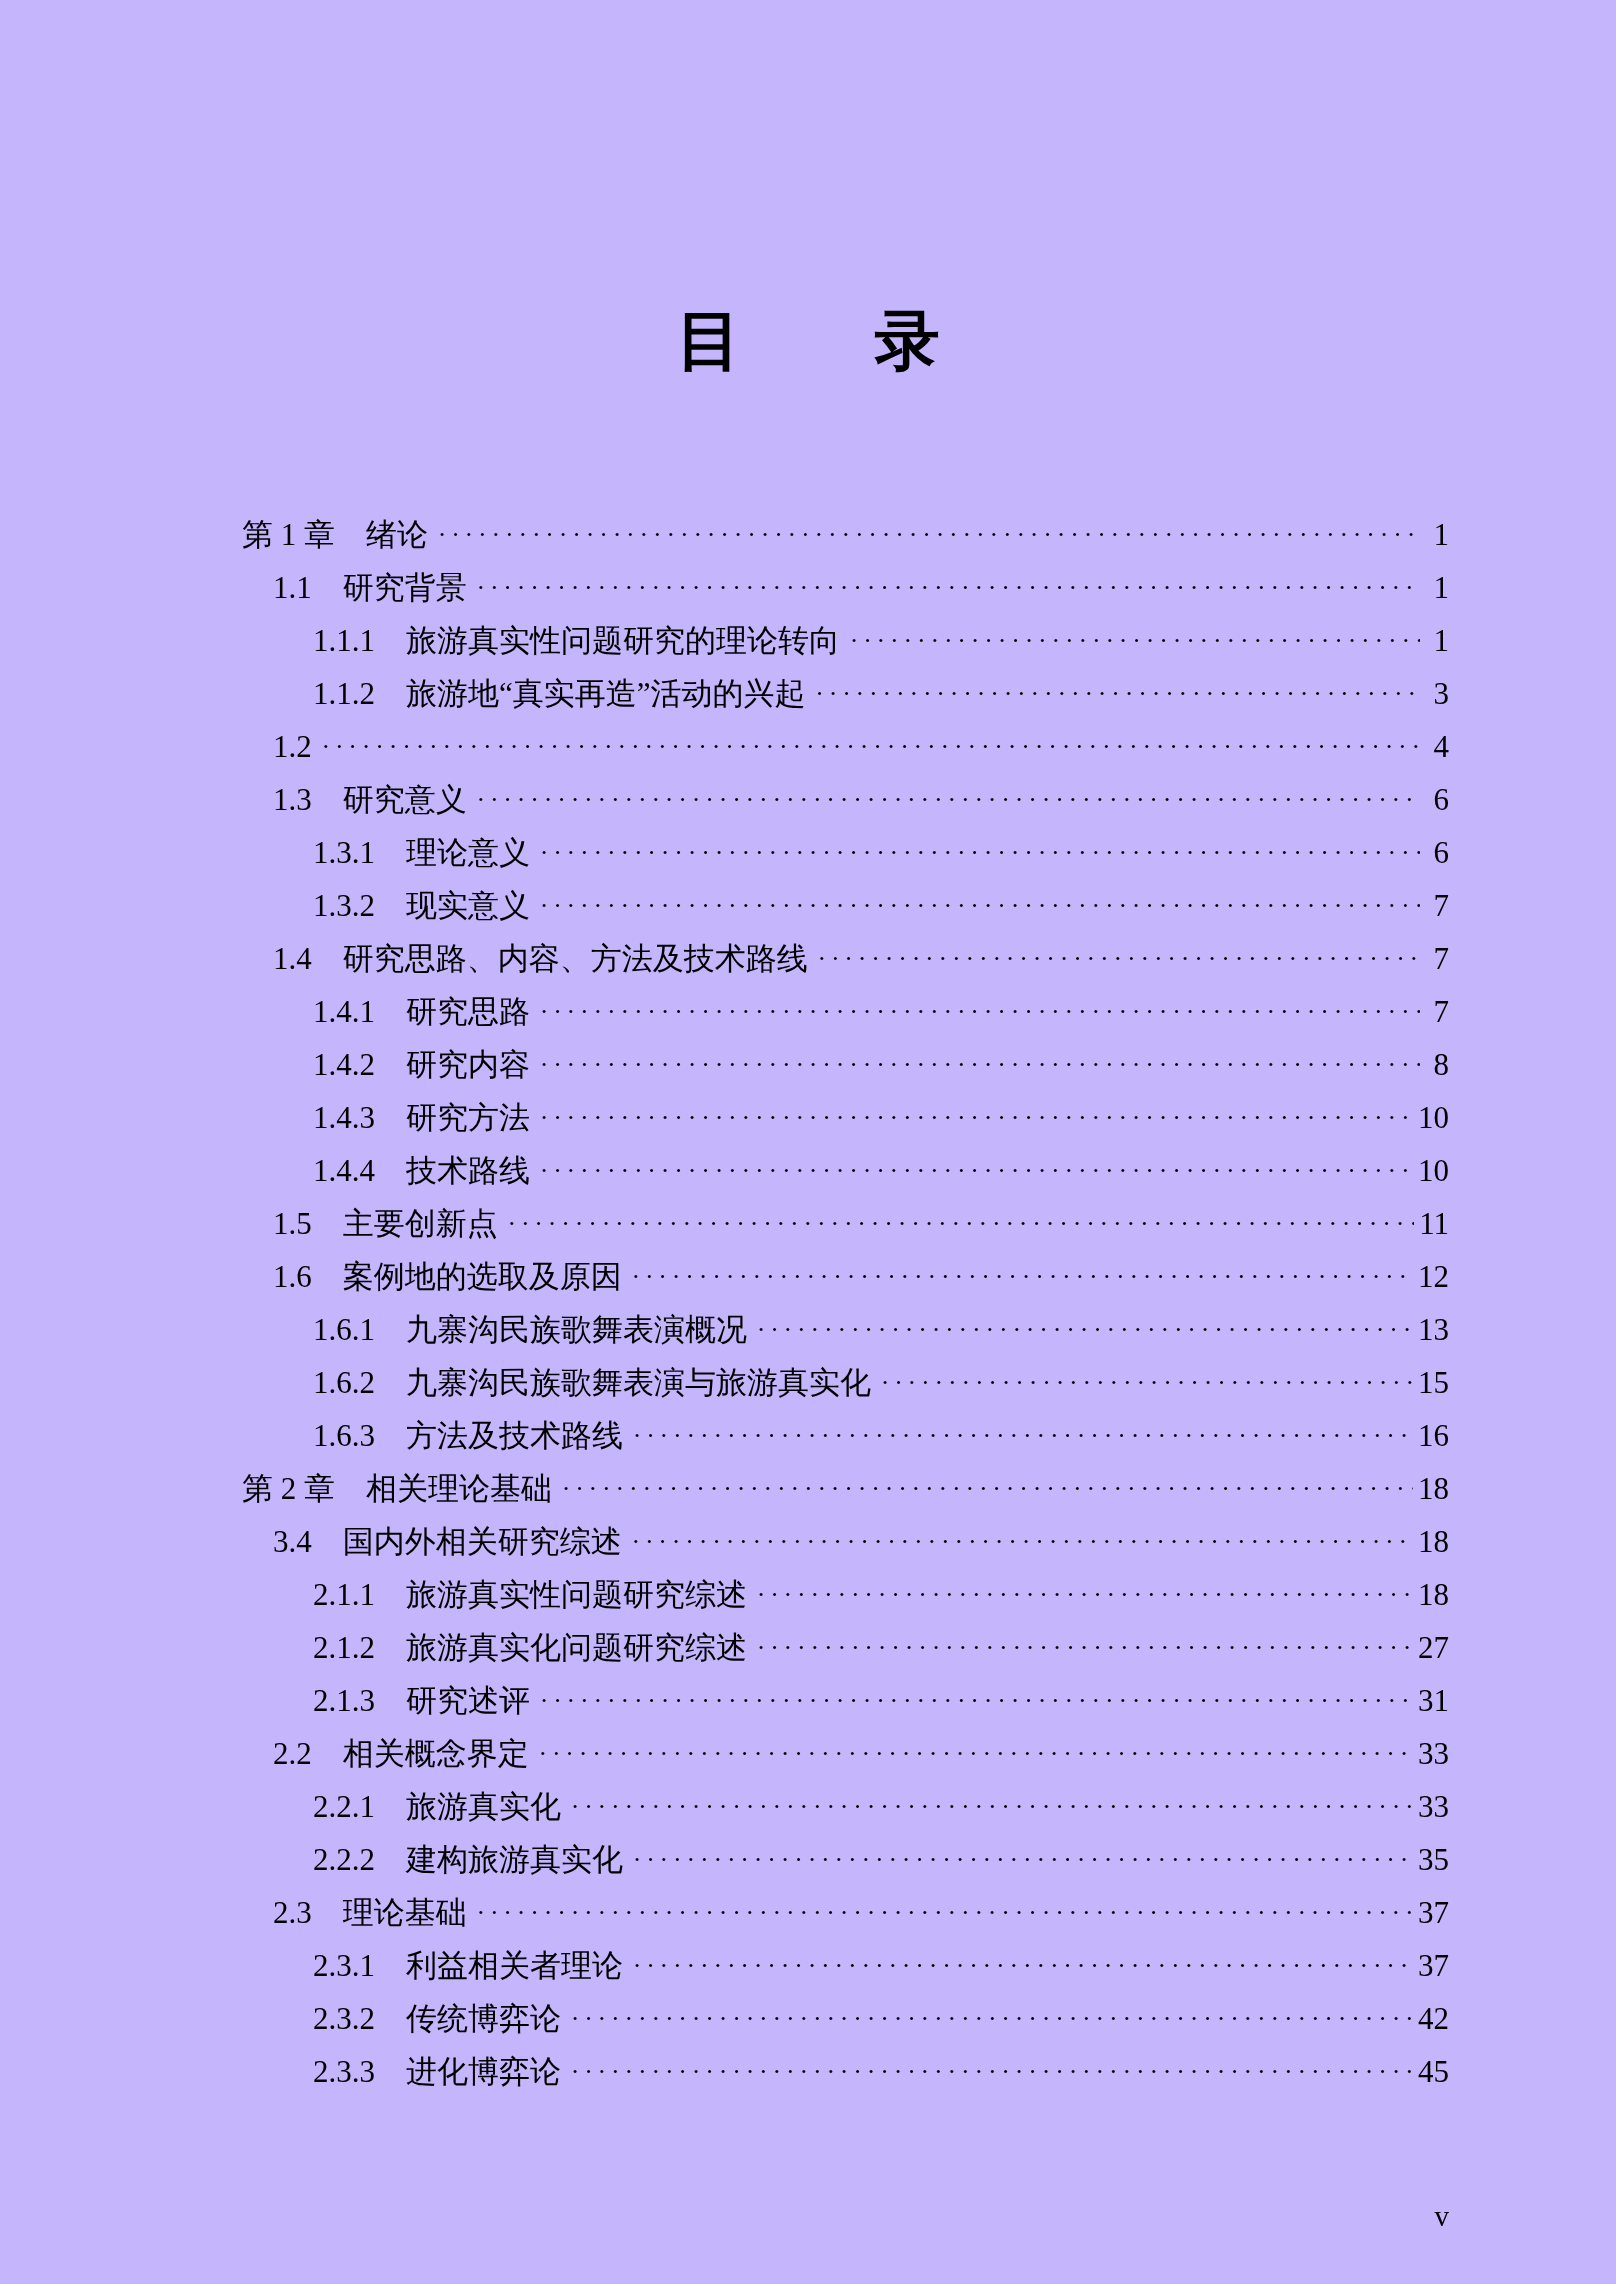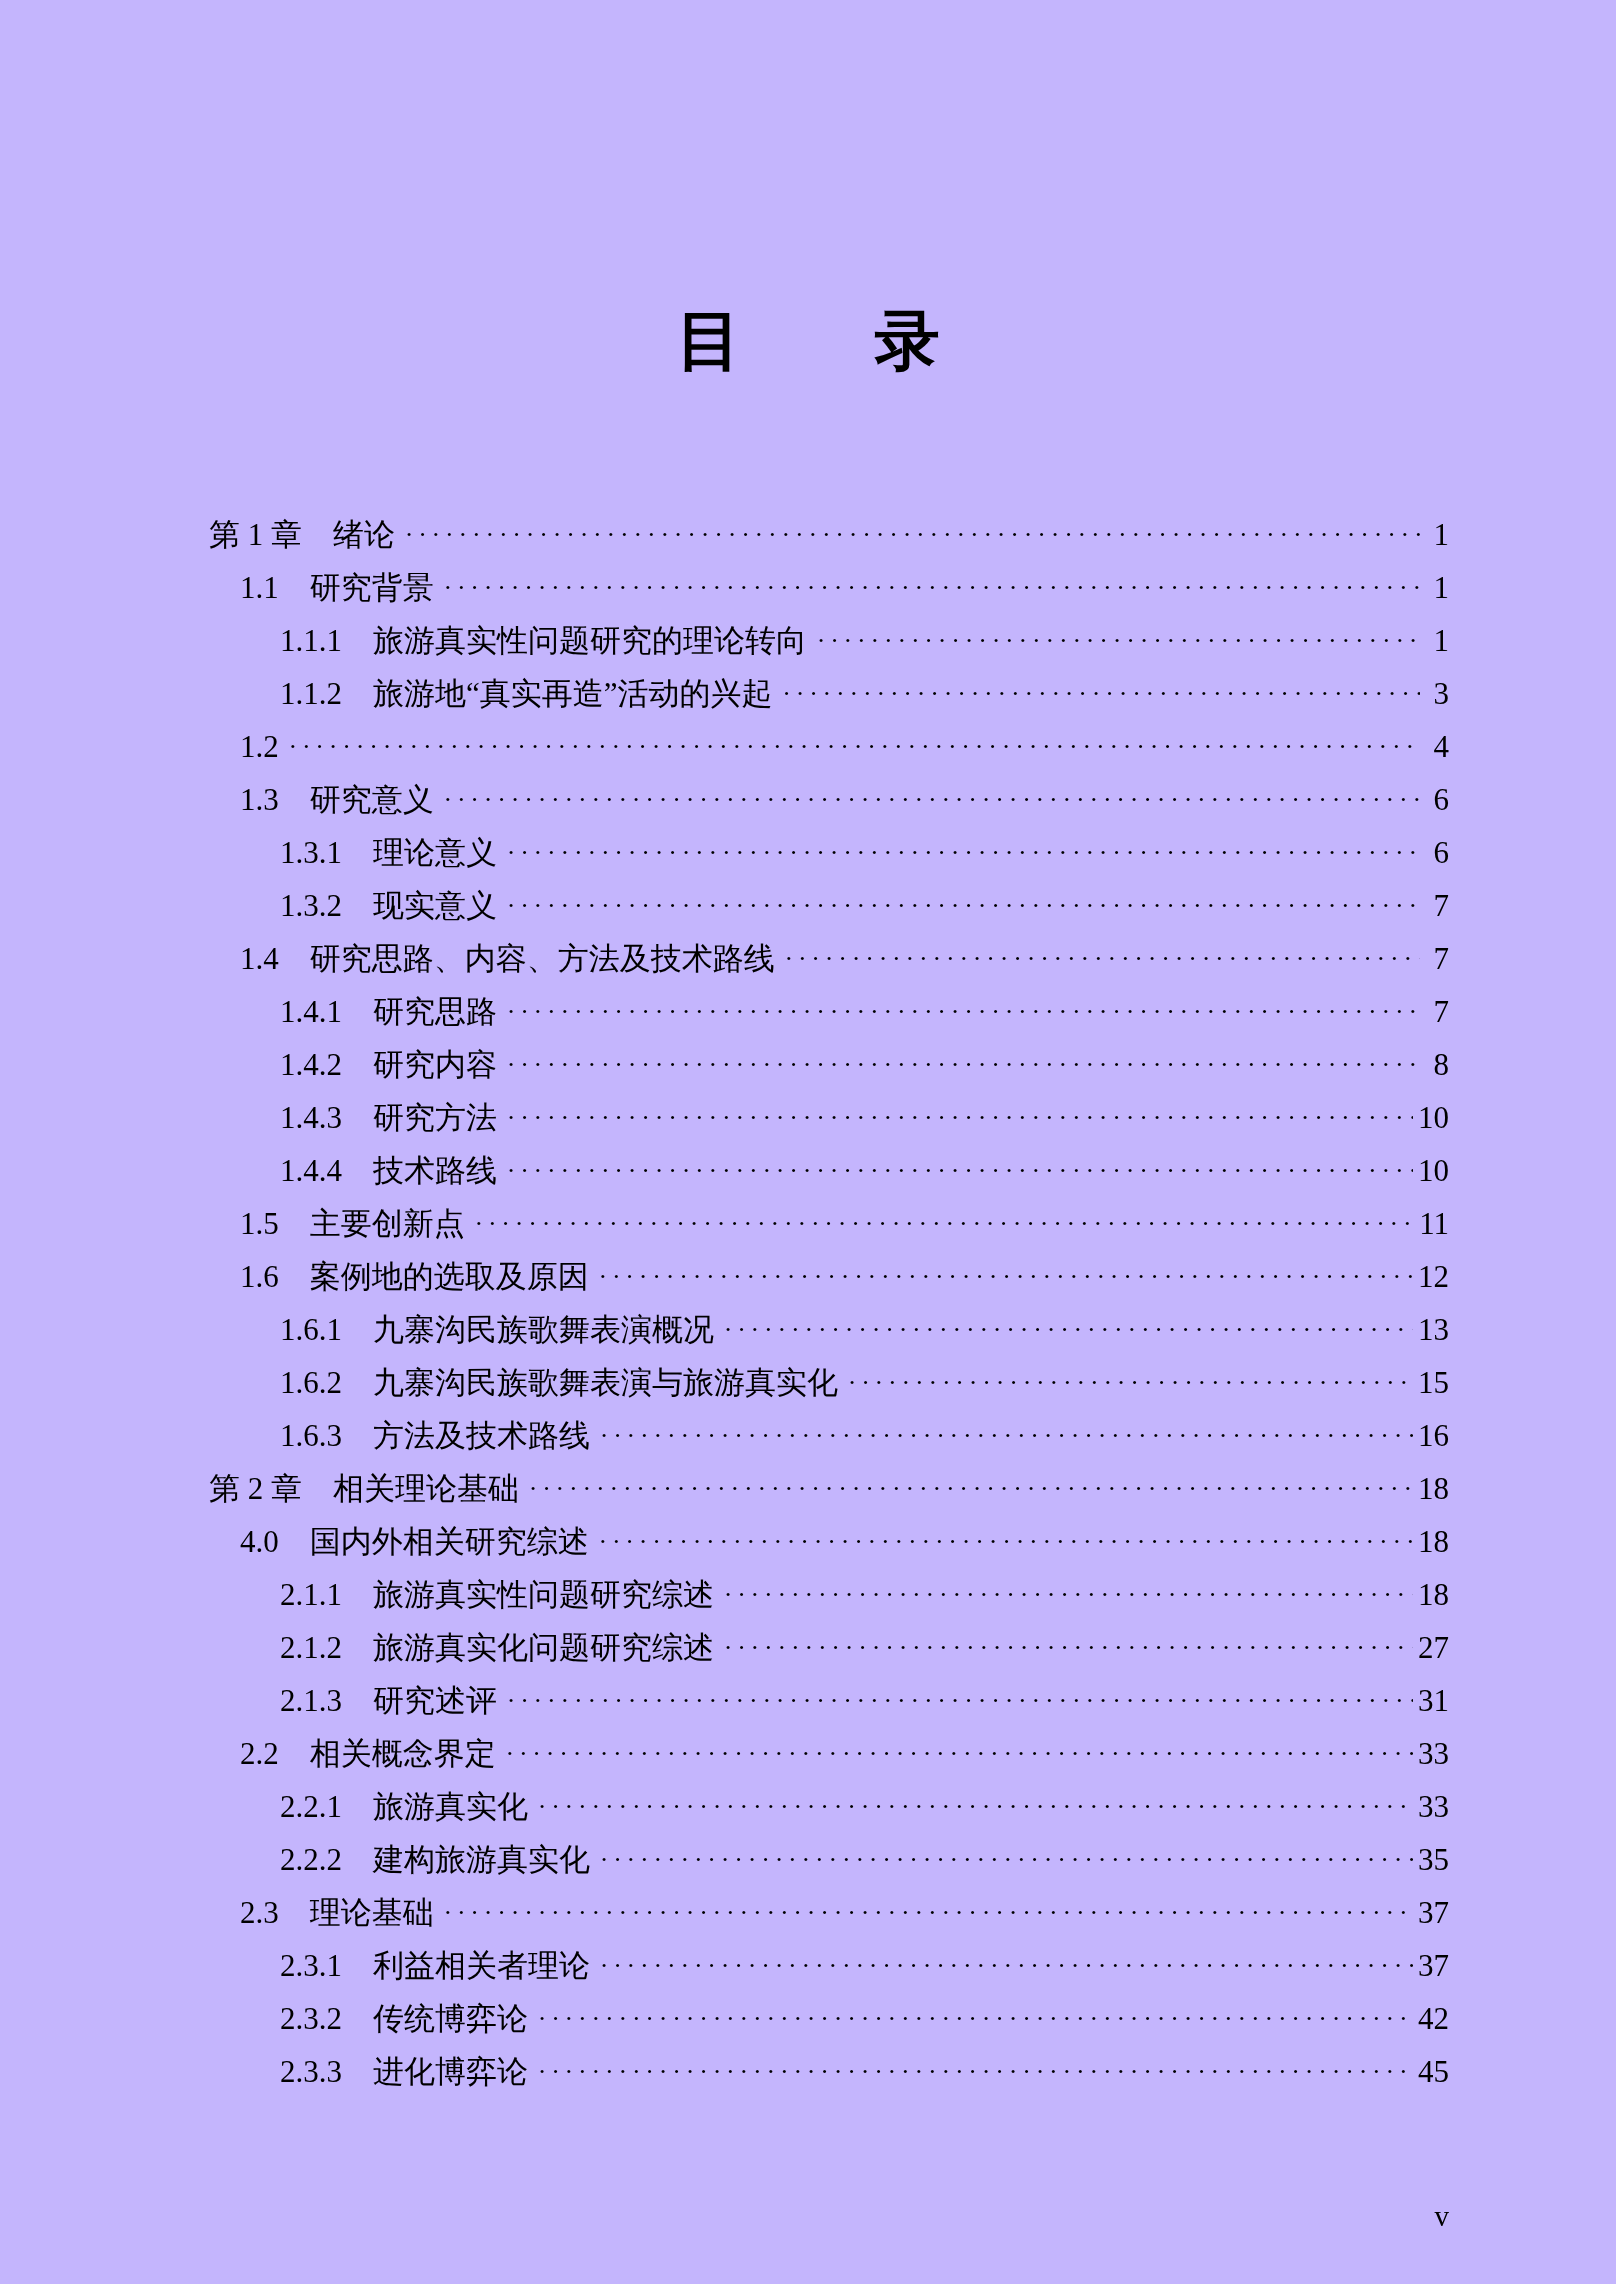--- a/index.html
+++ b/index.html
@@ -38,20 +38,21 @@
     left: 209px;
     width: 1240px; 
   }
   .toc-row {
     display: flex;
     align-items: flex-end;
     height: 53px;
     font-size: 31px;
     line-height: 53px;
     white-space: nowrap;
+    margin-left: 33px;
   }
   .toc-row.level-0 { padding-left: 0; }
   .toc-row.level-1 { padding-left: 31px; }
   .toc-row.level-2 { padding-left: 71px; }
   .toc-num {
     flex: 0 0 auto;
   }
   .toc-title {
     flex: 0 0 auto;
     margin-left: 31px;
@@ -195,21 +196,21 @@
     <span class="leader">········································································································································································································</span>
     <span class="pagenum">16</span>
   </div>
       <div class="toc-row level-0">
     <span class="toc-num">第 2 章</span>
     <span class="toc-title">相关理论基础</span>
     <span class="leader">········································································································································································································</span>
     <span class="pagenum">18</span>
   </div>
       <div class="toc-row level-1">
-    <span class="toc-num">4.0</span>
+    <span class="toc-num">3.4</span>
     <span class="toc-title">国内外相关研究综述</span>
     <span class="leader">········································································································································································································</span>
     <span class="pagenum">18</span>
   </div>
       <div class="toc-row level-2">
     <span class="toc-num">2.1.1</span>
     <span class="toc-title">旅游真实性问题研究综述</span>
     <span class="leader">········································································································································································································</span>
     <span class="pagenum">18</span>
   </div>

